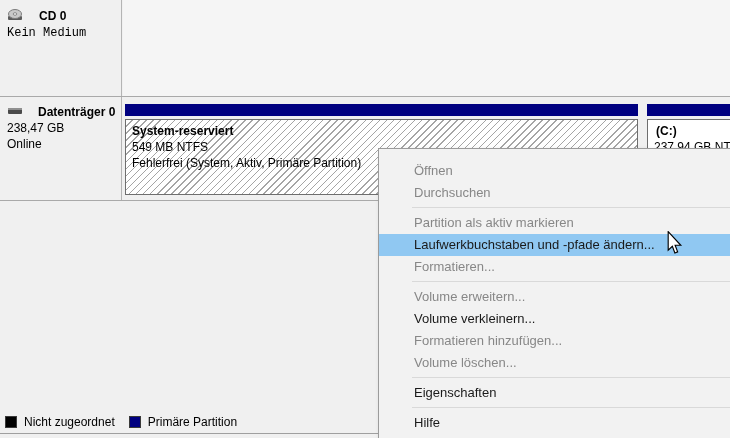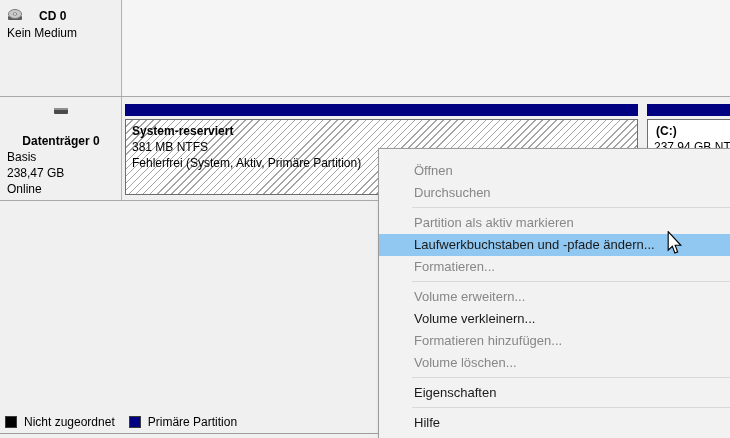--- a/index.html
+++ b/index.html
@@ -13,21 +13,21 @@
   .row-cd{top:0;height:97px;}
   .row-disk{top:97px;height:104px;}
   .label-col{
     position:absolute;left:0;top:0;width:122px;height:100%;
     box-sizing:border-box;border-right:1px solid #b4b4b4;
     padding:8px 6px 0 7px;background:#f0f0f0;
   }
   .graph-col-empty{position:absolute;left:123px;top:0;width:607px;height:100%;background:#f5f5f5;}
   .dev-title{display:flex;align-items:center;gap:15px;font-weight:bold;white-space:nowrap;}
   .dev-line{margin-top:2px;white-space:nowrap;}
-  .dev-gap{}
+  .dev-gap{font-family:Liberation Mono, monospace;}
   .icon{display:inline-block;flex:0 0 auto;}
   
   .pblock{position:absolute;top:104px;}
   .pblock1{left:125px;width:513px;}
   .pblock2{left:647px;width:200px;}
   .pbar{height:12px;background:#000080;margin-bottom:3px;}
   .pbox{
     height:76px;box-sizing:border-box;border:1px solid #6e6e6e;
     padding:3px 0 0 6px;background:#fff;overflow:hidden;white-space:nowrap;
   }
@@ -72,40 +72,39 @@
           </svg>
         </span>
         <span>CD 0</span>
       </div>
       <div class="dev-line dev-gap">Kein Medium</div>
     </div>
   </div>
 
   <div class="row row-disk">
     <div class="label-col">
-      <div class="dev-title" style="padding-top:0px;flex-direction:column;">
+      <div class="dev-title" style="padding-top:0px;">
         <span class="icon">
           <svg width="16" height="10" viewBox="0 0 16 10">
             <rect x="1" y="2" width="14" height="6" rx="1" fill="#4a4a4a"></rect>
             <rect x="1" y="2" width="14" height="2" fill="#8f8f8f"></rect>
           </svg>
         </span>
         <span>Datenträger 0</span>
       </div>
-      <div class="dev-line">Basis</div>
       <div class="dev-line">238,47 GB</div>
       <div class="dev-line">Online</div>
     </div>
   </div>
 
   <div class="pblock pblock1">
     <div class="pbar"></div>
     <div class="pbox hatched">
       <div class="pline b">System-reserviert</div>
-      <div class="pline">381 MB NTFS</div>
+      <div class="pline">549 MB NTFS</div>
       <div class="pline">Fehlerfrei (System, Aktiv, Primäre Partition)</div>
     </div>
   </div>
 
   <div class="pblock pblock2">
     <div class="pbar"></div>
     <div class="pbox">
       <div class="pline b" style="padding-left:2px;">(C:)</div>
       <div class="pline">237,94 GB NTFS</div>
       <div class="pline">Fehlerfrei (Start</div>

